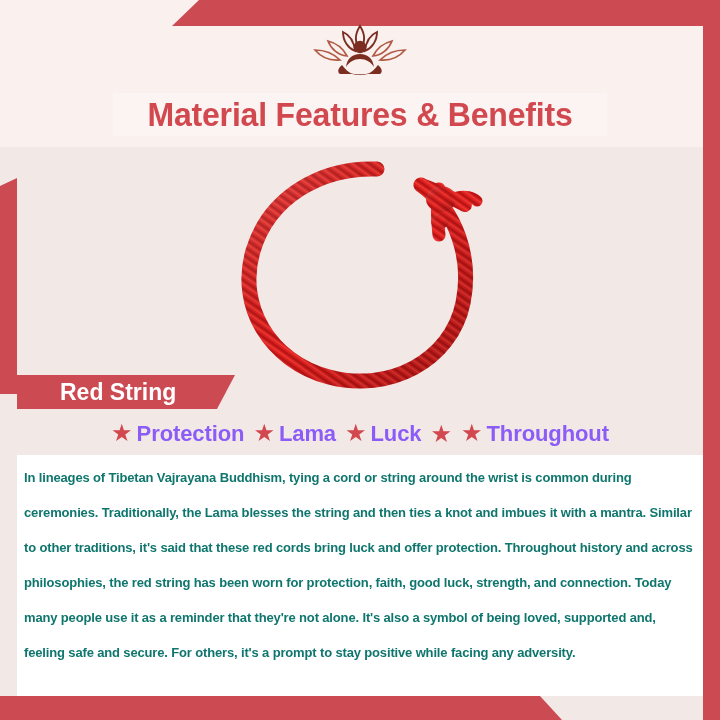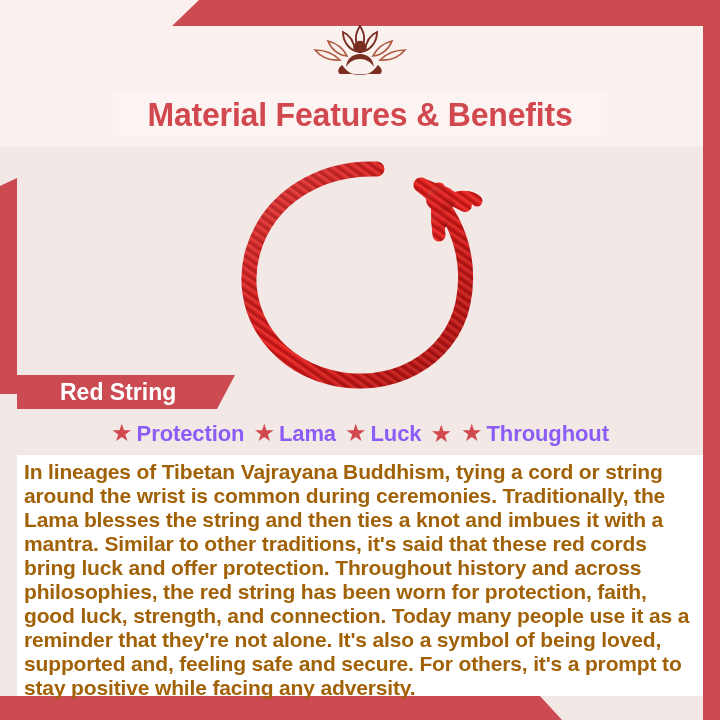--- a/index.html
+++ b/index.html
@@ -164,23 +164,23 @@
     left: 17px; top: 455px;
     width: 686px; height: 241px;
     background: #ffffff;
   }
   .body-text {
     position: absolute;
     left: 24px; top: 460px;
     width: 672px;
     font-family: "Liberation Sans Narrow", "Liberation Sans", sans-serif;
     font-weight: bold;
-    font-size: 21px;
-    line-height: 24px;
-    color: #a16207;
+    font-size: 13px;
+    line-height: 35px;
+    color: #0f766e;
     letter-spacing: -0.15px;
   }
 </style>
 </head>
 <body>
 
 <div class="page">
 
   <div class="bg-upper"></div>
   <div class="bg-lower"></div>

